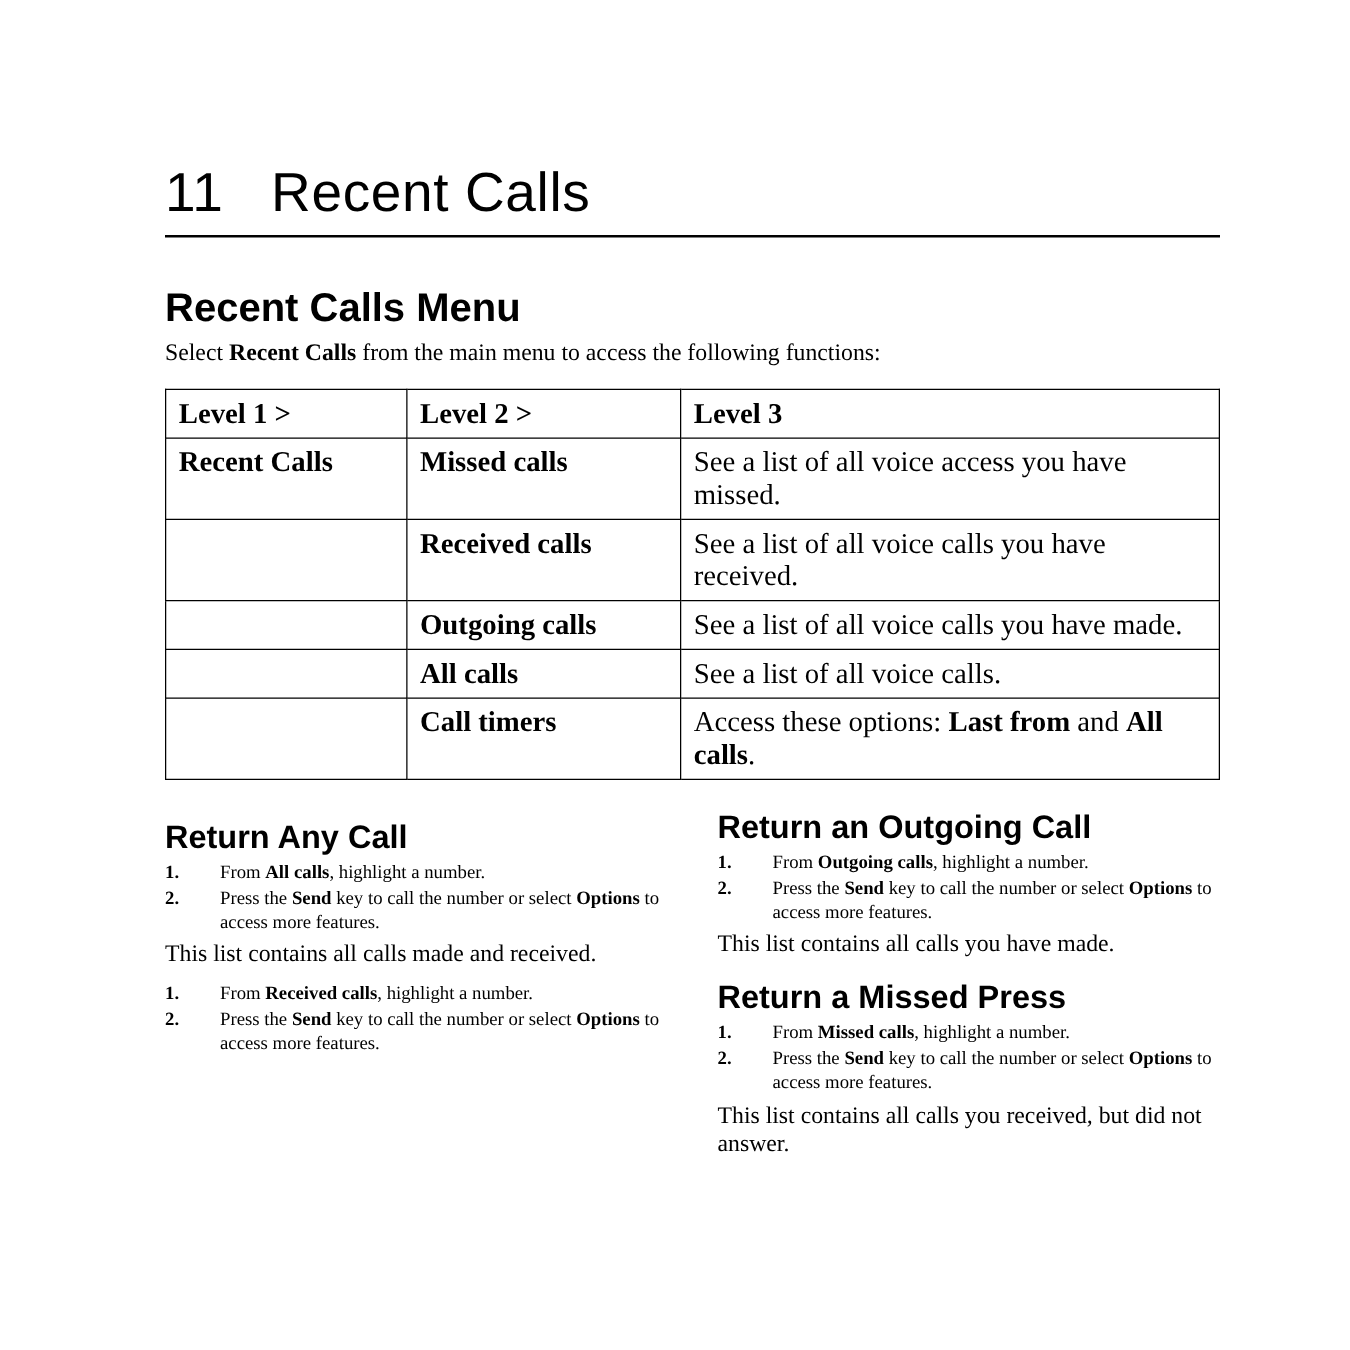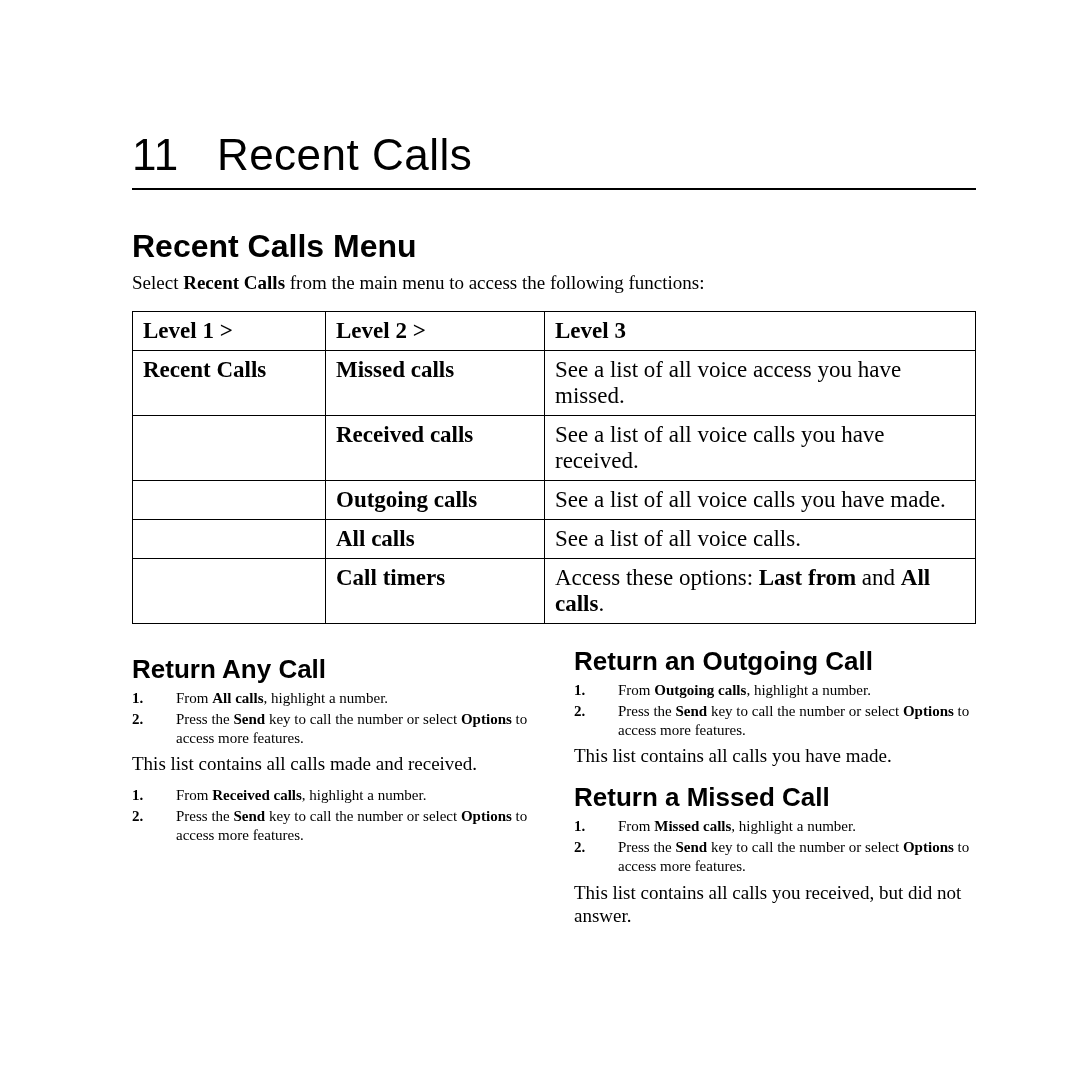--- a/index.html
+++ b/index.html
@@ -179,21 +179,21 @@
       <ol class="steps">
         <li>
           <span>From </span><span class="b">Outgoing calls</span><span>, highlight a number.</span>
         </li>
         <li>
           <span>Press the </span><span class="b">Send</span><span> key to call the number or select </span><span class="b">Options</span><span> to access more features.</span>
         </li>
       </ol>
       <p class="body-text">This list contains all calls you have made.</p>
 
-      <div class="section-h2">Return a Missed Call</div>
+      <div class="section-h2">Return a Missed Press</div>
       <ol class="steps">
         <li>
           <span>From </span><span class="b">Missed calls</span><span>, highlight a number.</span>
         </li>
         <li>
           <span>Press the </span><span class="b">Send</span><span> key to call the number or select </span><span class="b">Options</span><span> to access more features.</span>
         </li>
       </ol>
       <p class="body-text">This list contains all calls you received, but did not answer.</p>
     </div>

